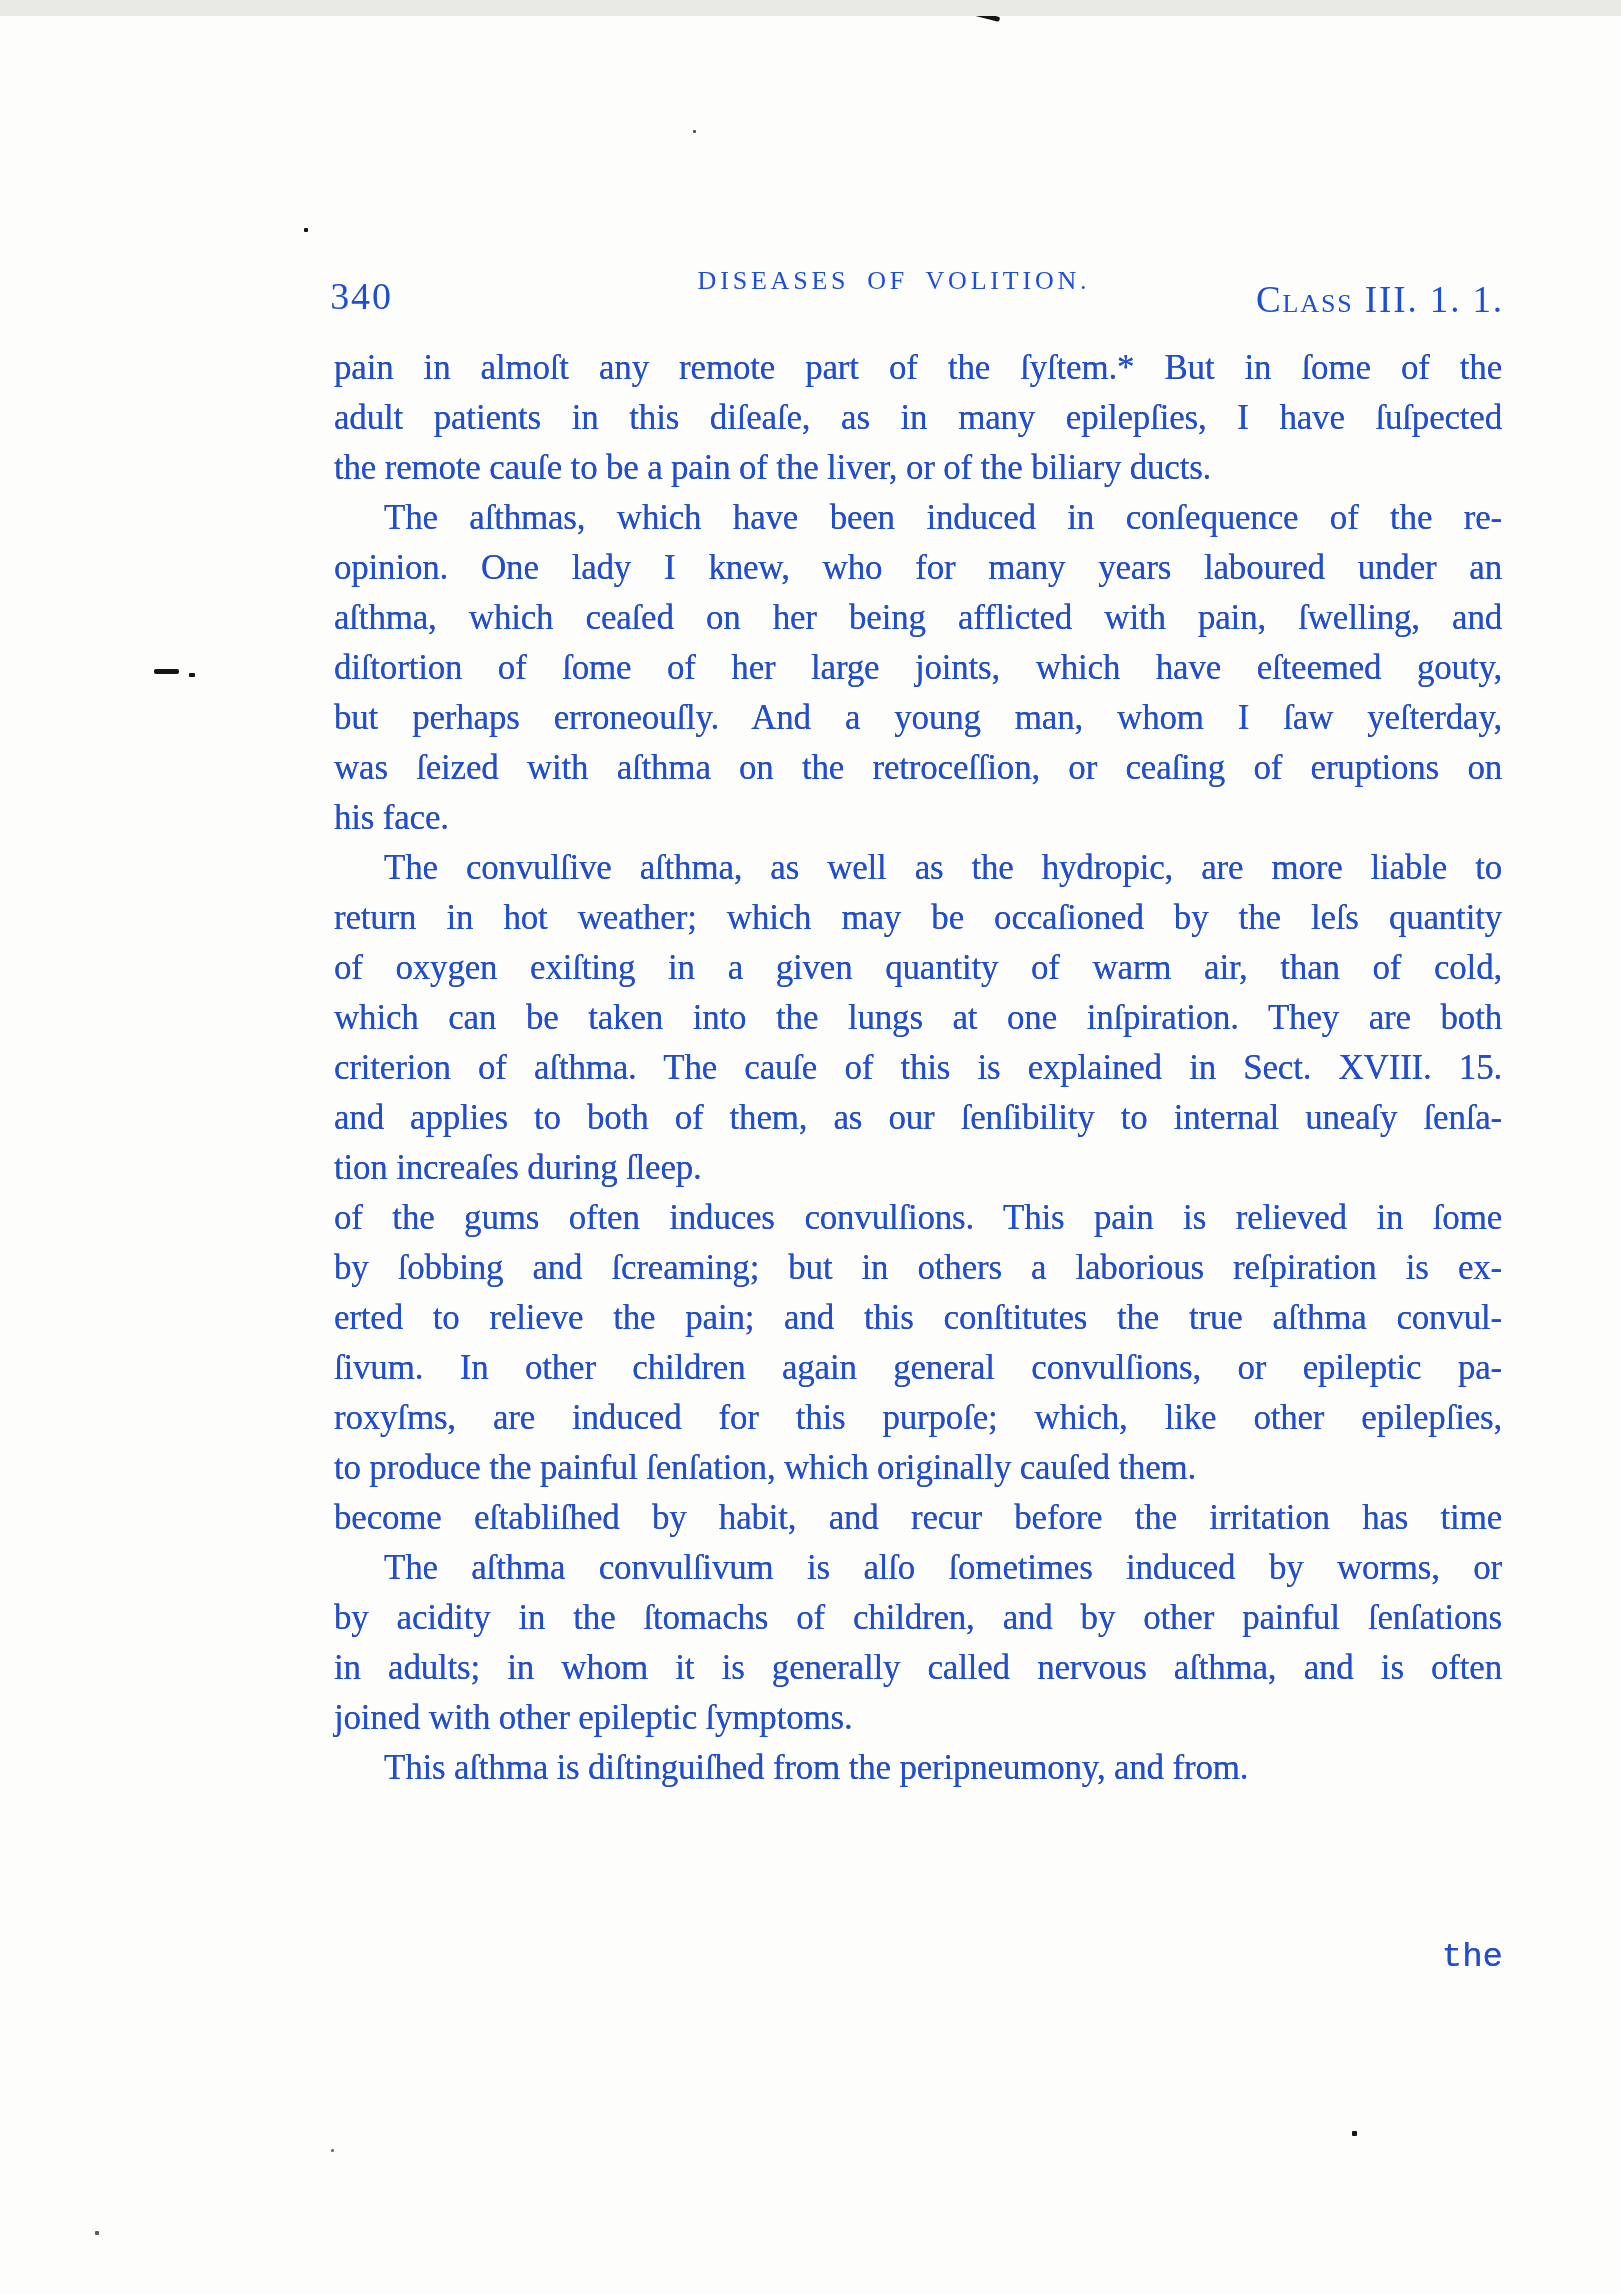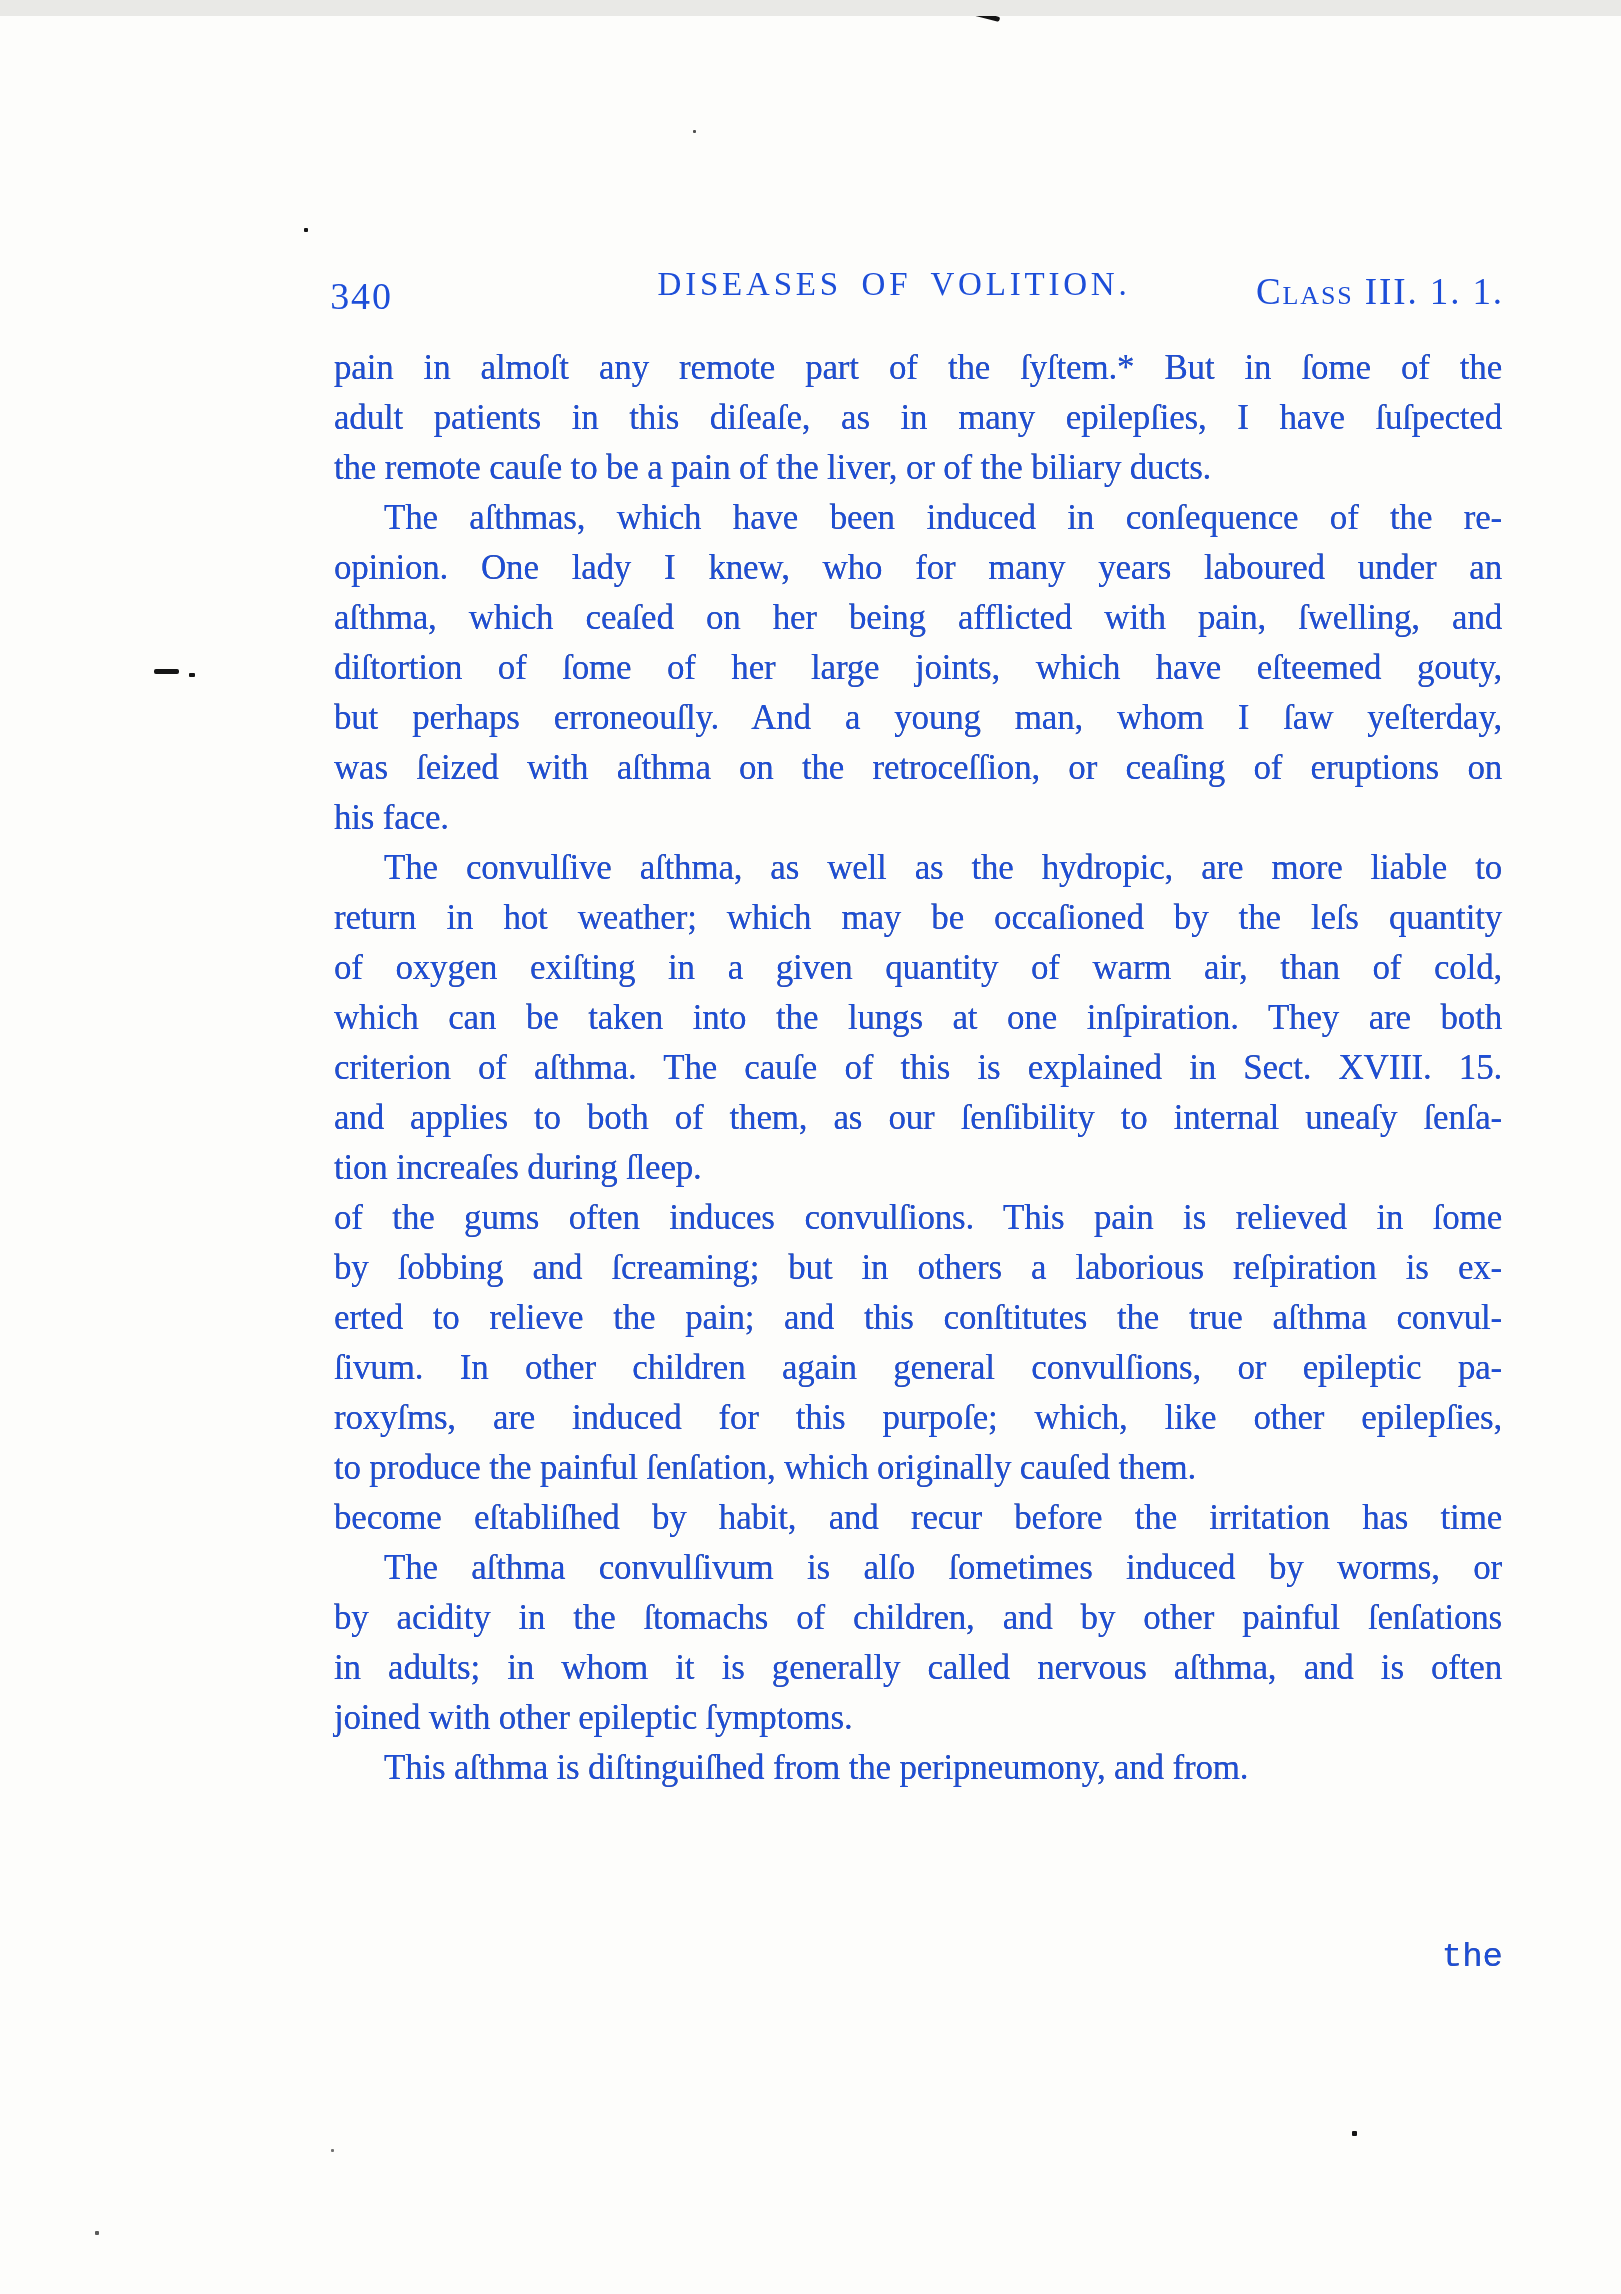--- a/index.html
+++ b/index.html
@@ -18,25 +18,25 @@
 
   
   .header { position: absolute; top: 250px; left: 334px; width: 1170px; height: 50px; }
   .page-number {
     position: absolute; left: -3.8px; top: 7.6px;
     font-size: 38px; letter-spacing: 1.9px;
   }
   .running-title {
     position: absolute; left: 560px; top: 0;
     transform: translateX(-50%);
-    font-size: 33px; letter-spacing: 3.8px; word-spacing: 7.6px;
+    font-size: 26px; letter-spacing: 3.8px; word-spacing: 7.6px;
     white-space: nowrap;
   }
   .class-heading {
-    position: absolute; right: 0; top: 4px;
+    position: absolute; right: 0; top: 12px;
     font-size: 37px; letter-spacing: 1.9px;
     font-variant-caps: small-caps;
     white-space: nowrap;
     text-align: right;
   }
 
   
   .text-block {
     position: absolute; top: 327px; left: 334px; width: 1168px;
     font-size: 35px; line-height: 50px; letter-spacing: -0.2px;

